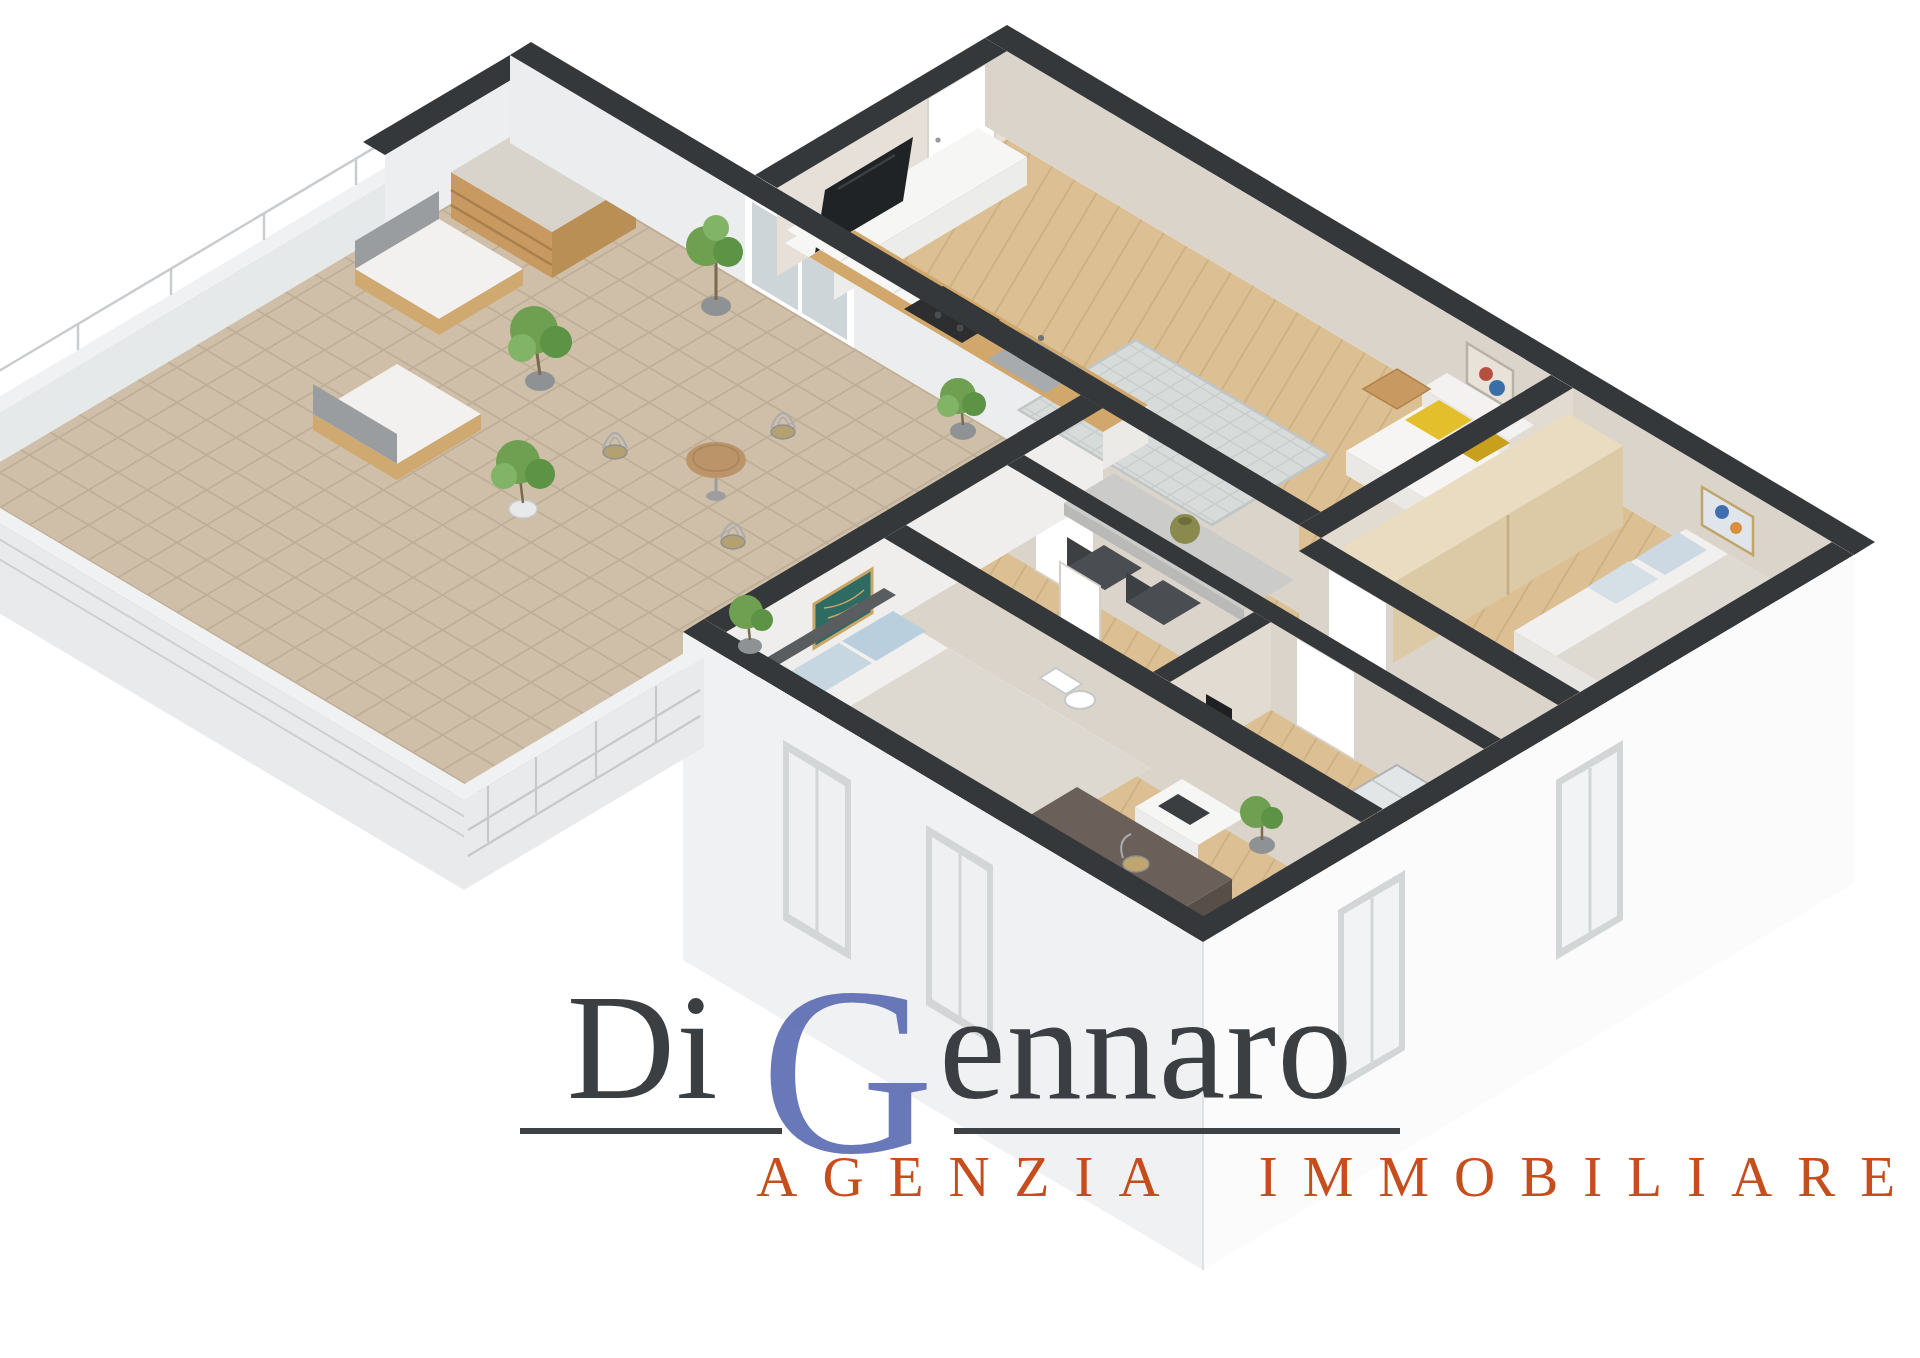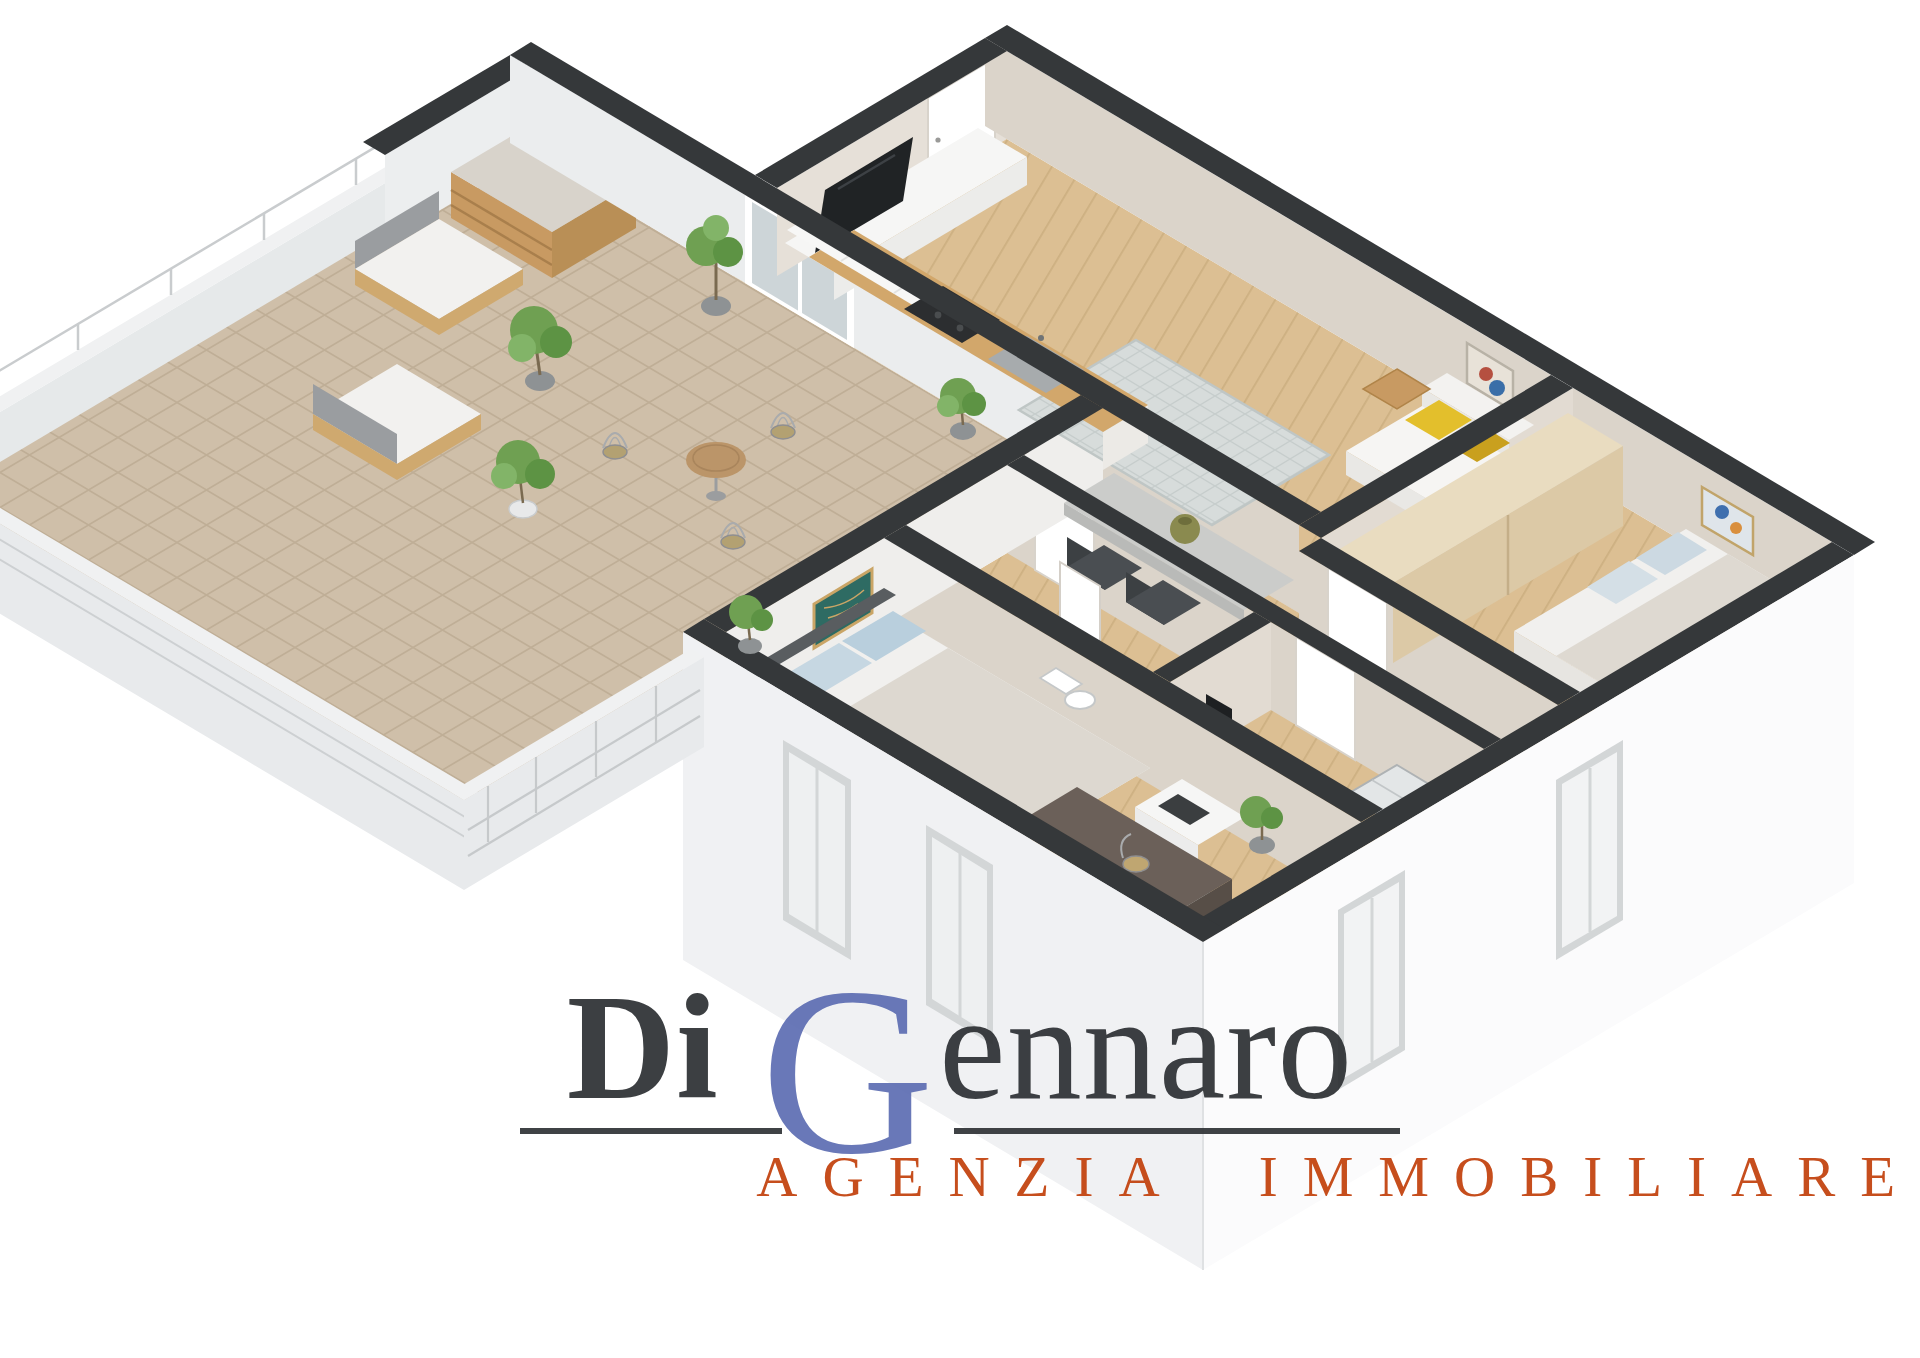--- a/index.html
+++ b/index.html
@@ -5,21 +5,21 @@
   html,body{margin:0;padding:0;background:#ffffff;}
   body{width:1920px;height:1358px;position:relative;overflow:hidden;
        font-family:"Liberation Serif","DejaVu Serif",serif;}
   .stage{position:absolute;inset:0;}
   svg{display:block;}
   
   .logo{position:absolute;left:0;top:972px;width:1920px;text-align:center;
         color:#2e3134;z-index:5;}
   .brand-line{position:relative;z-index:2;font-size:150px;line-height:1;
               letter-spacing:1px;opacity:.93;}
-  .brand-prefix{margin-right:42px;font-weight:bold;}
+  .brand-prefix{margin-right:42px;}
   .brand-g{display:inline-block;font-size:240px;line-height:0;color:#5566ae;
            vertical-align:-54px;margin:0 4px 0 0;opacity:.95;}
   .brand-rule{position:relative;z-index:1;width:880px;height:6px;margin:6px auto 0;
               display:flex;justify-content:space-between;}
   .brand-rule span{display:block;height:6px;background:#2f3235;opacity:.92;}
   .rule-l{width:262px;}
   .rule-r{width:446px;}
   .brand-sub{margin-top:14px;font-size:57px;line-height:1;letter-spacing:25px;
              padding-left:25px;word-spacing:38px;color:#c2410c;opacity:.93;text-align:right;}
 </style>

